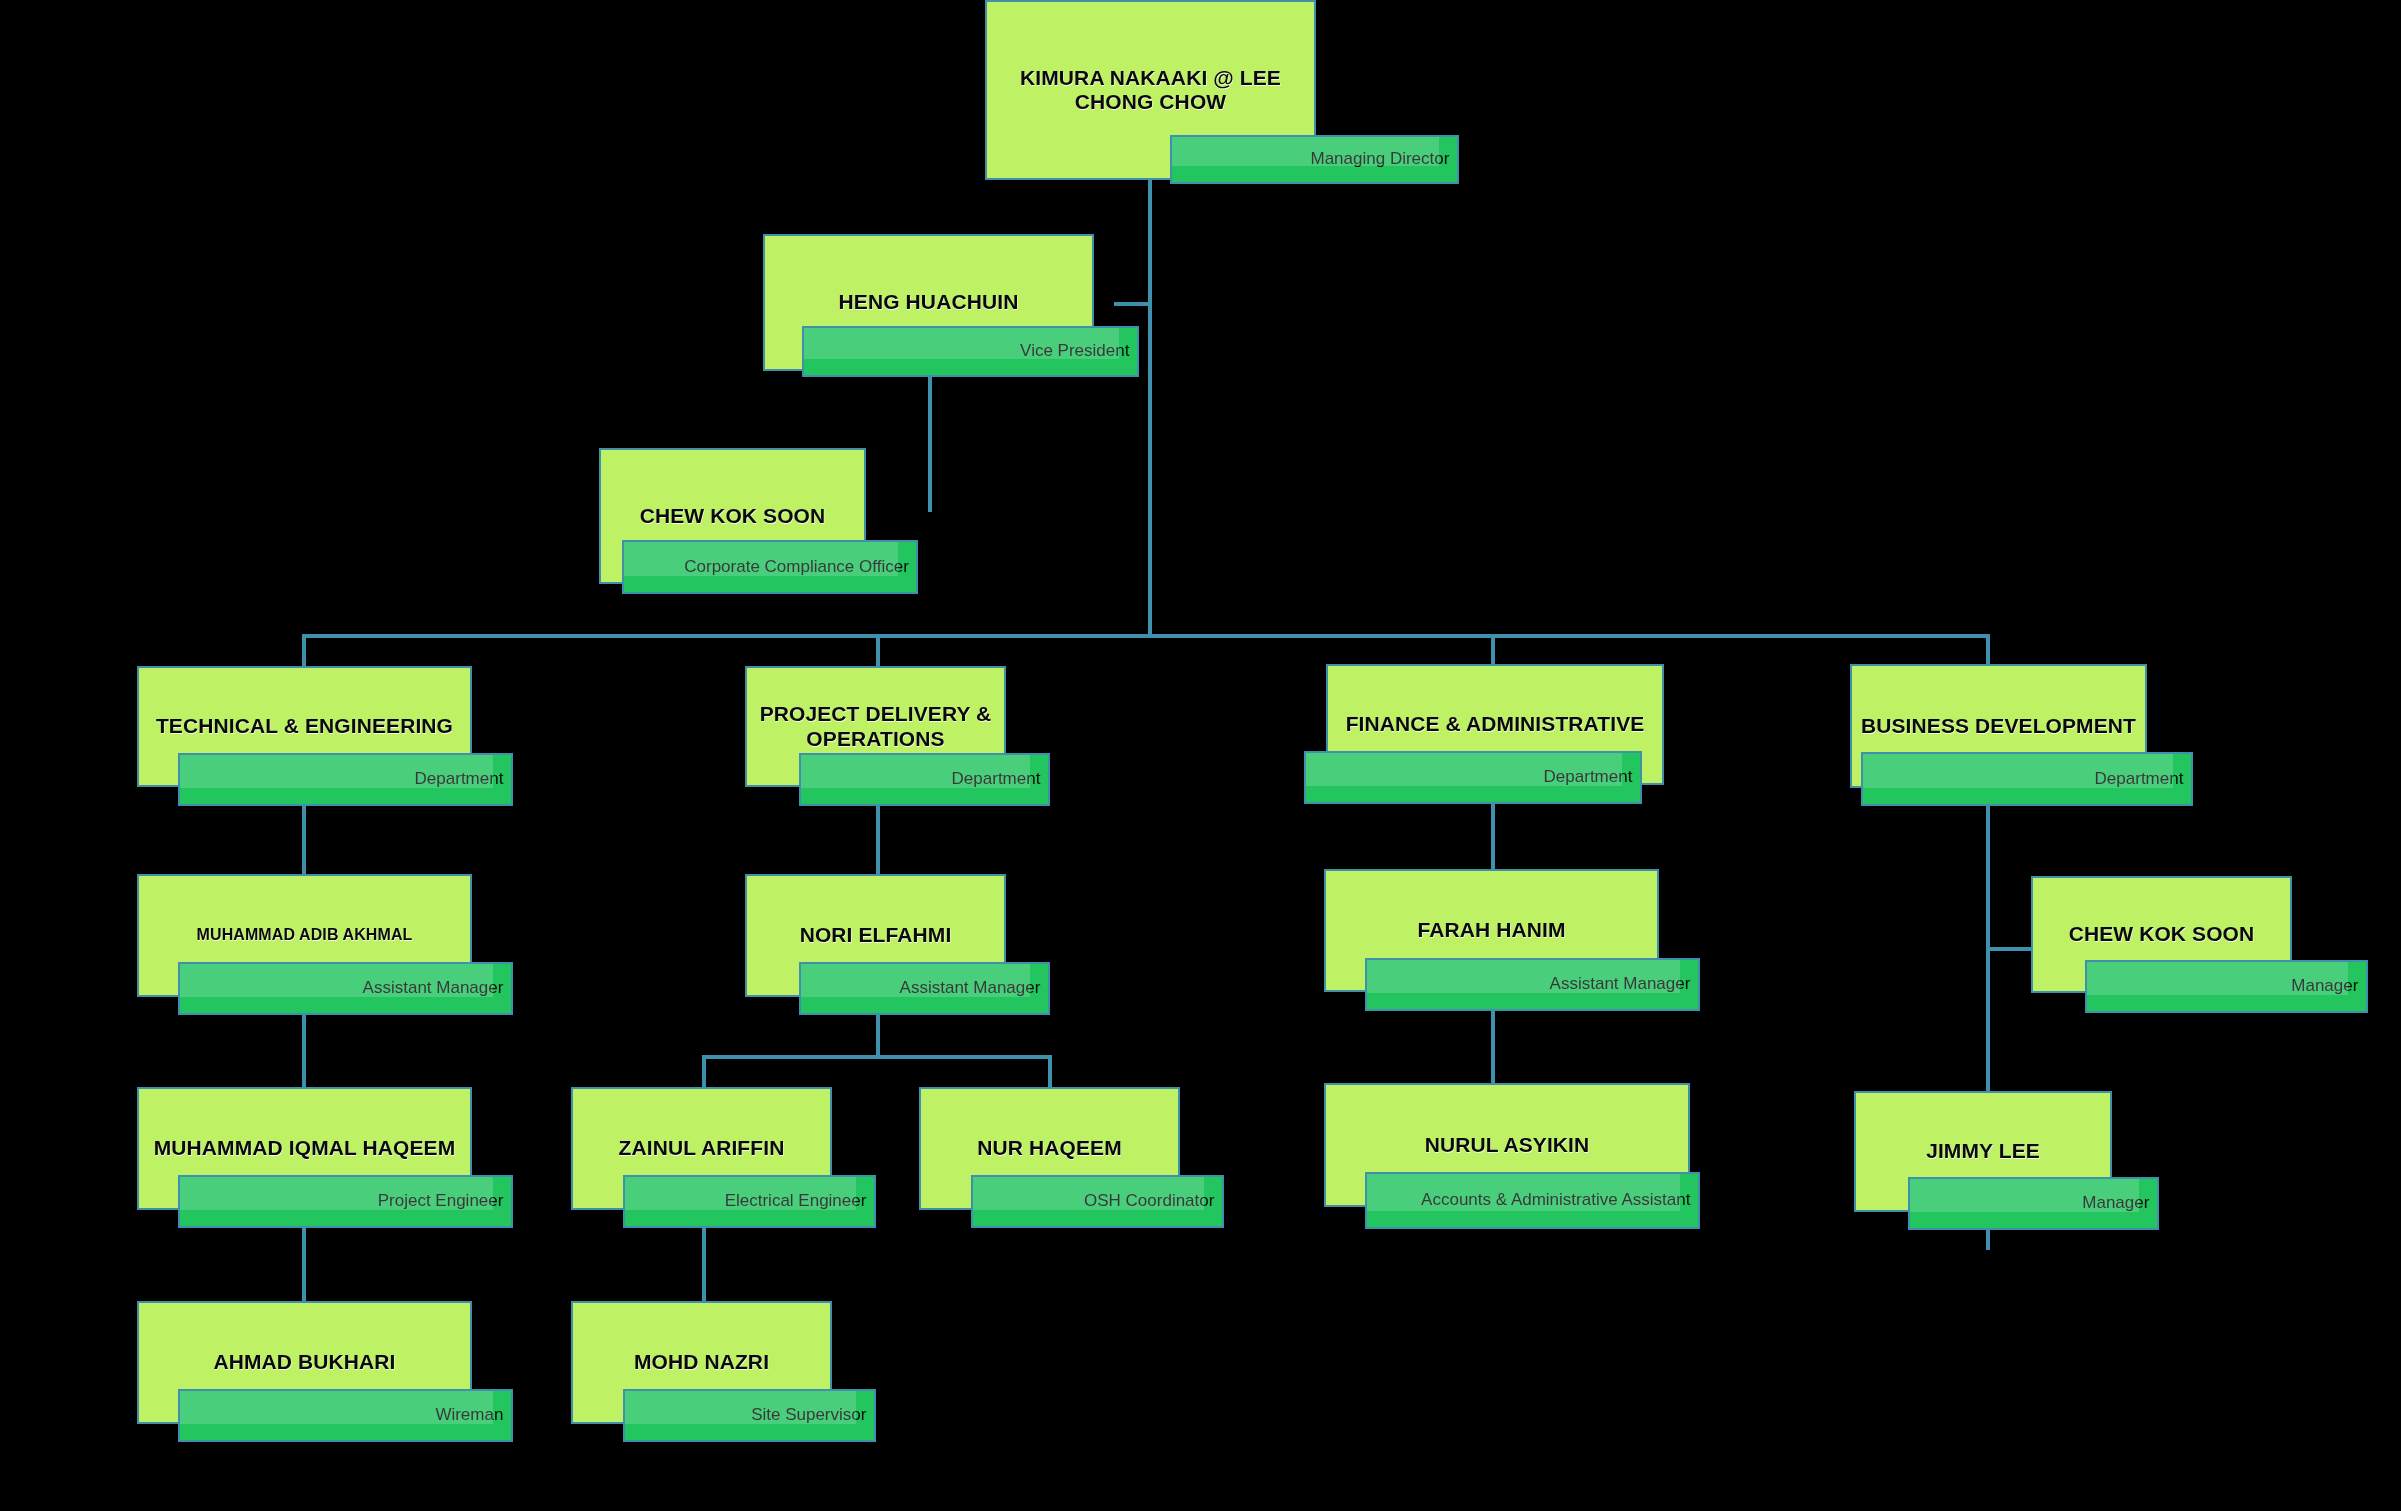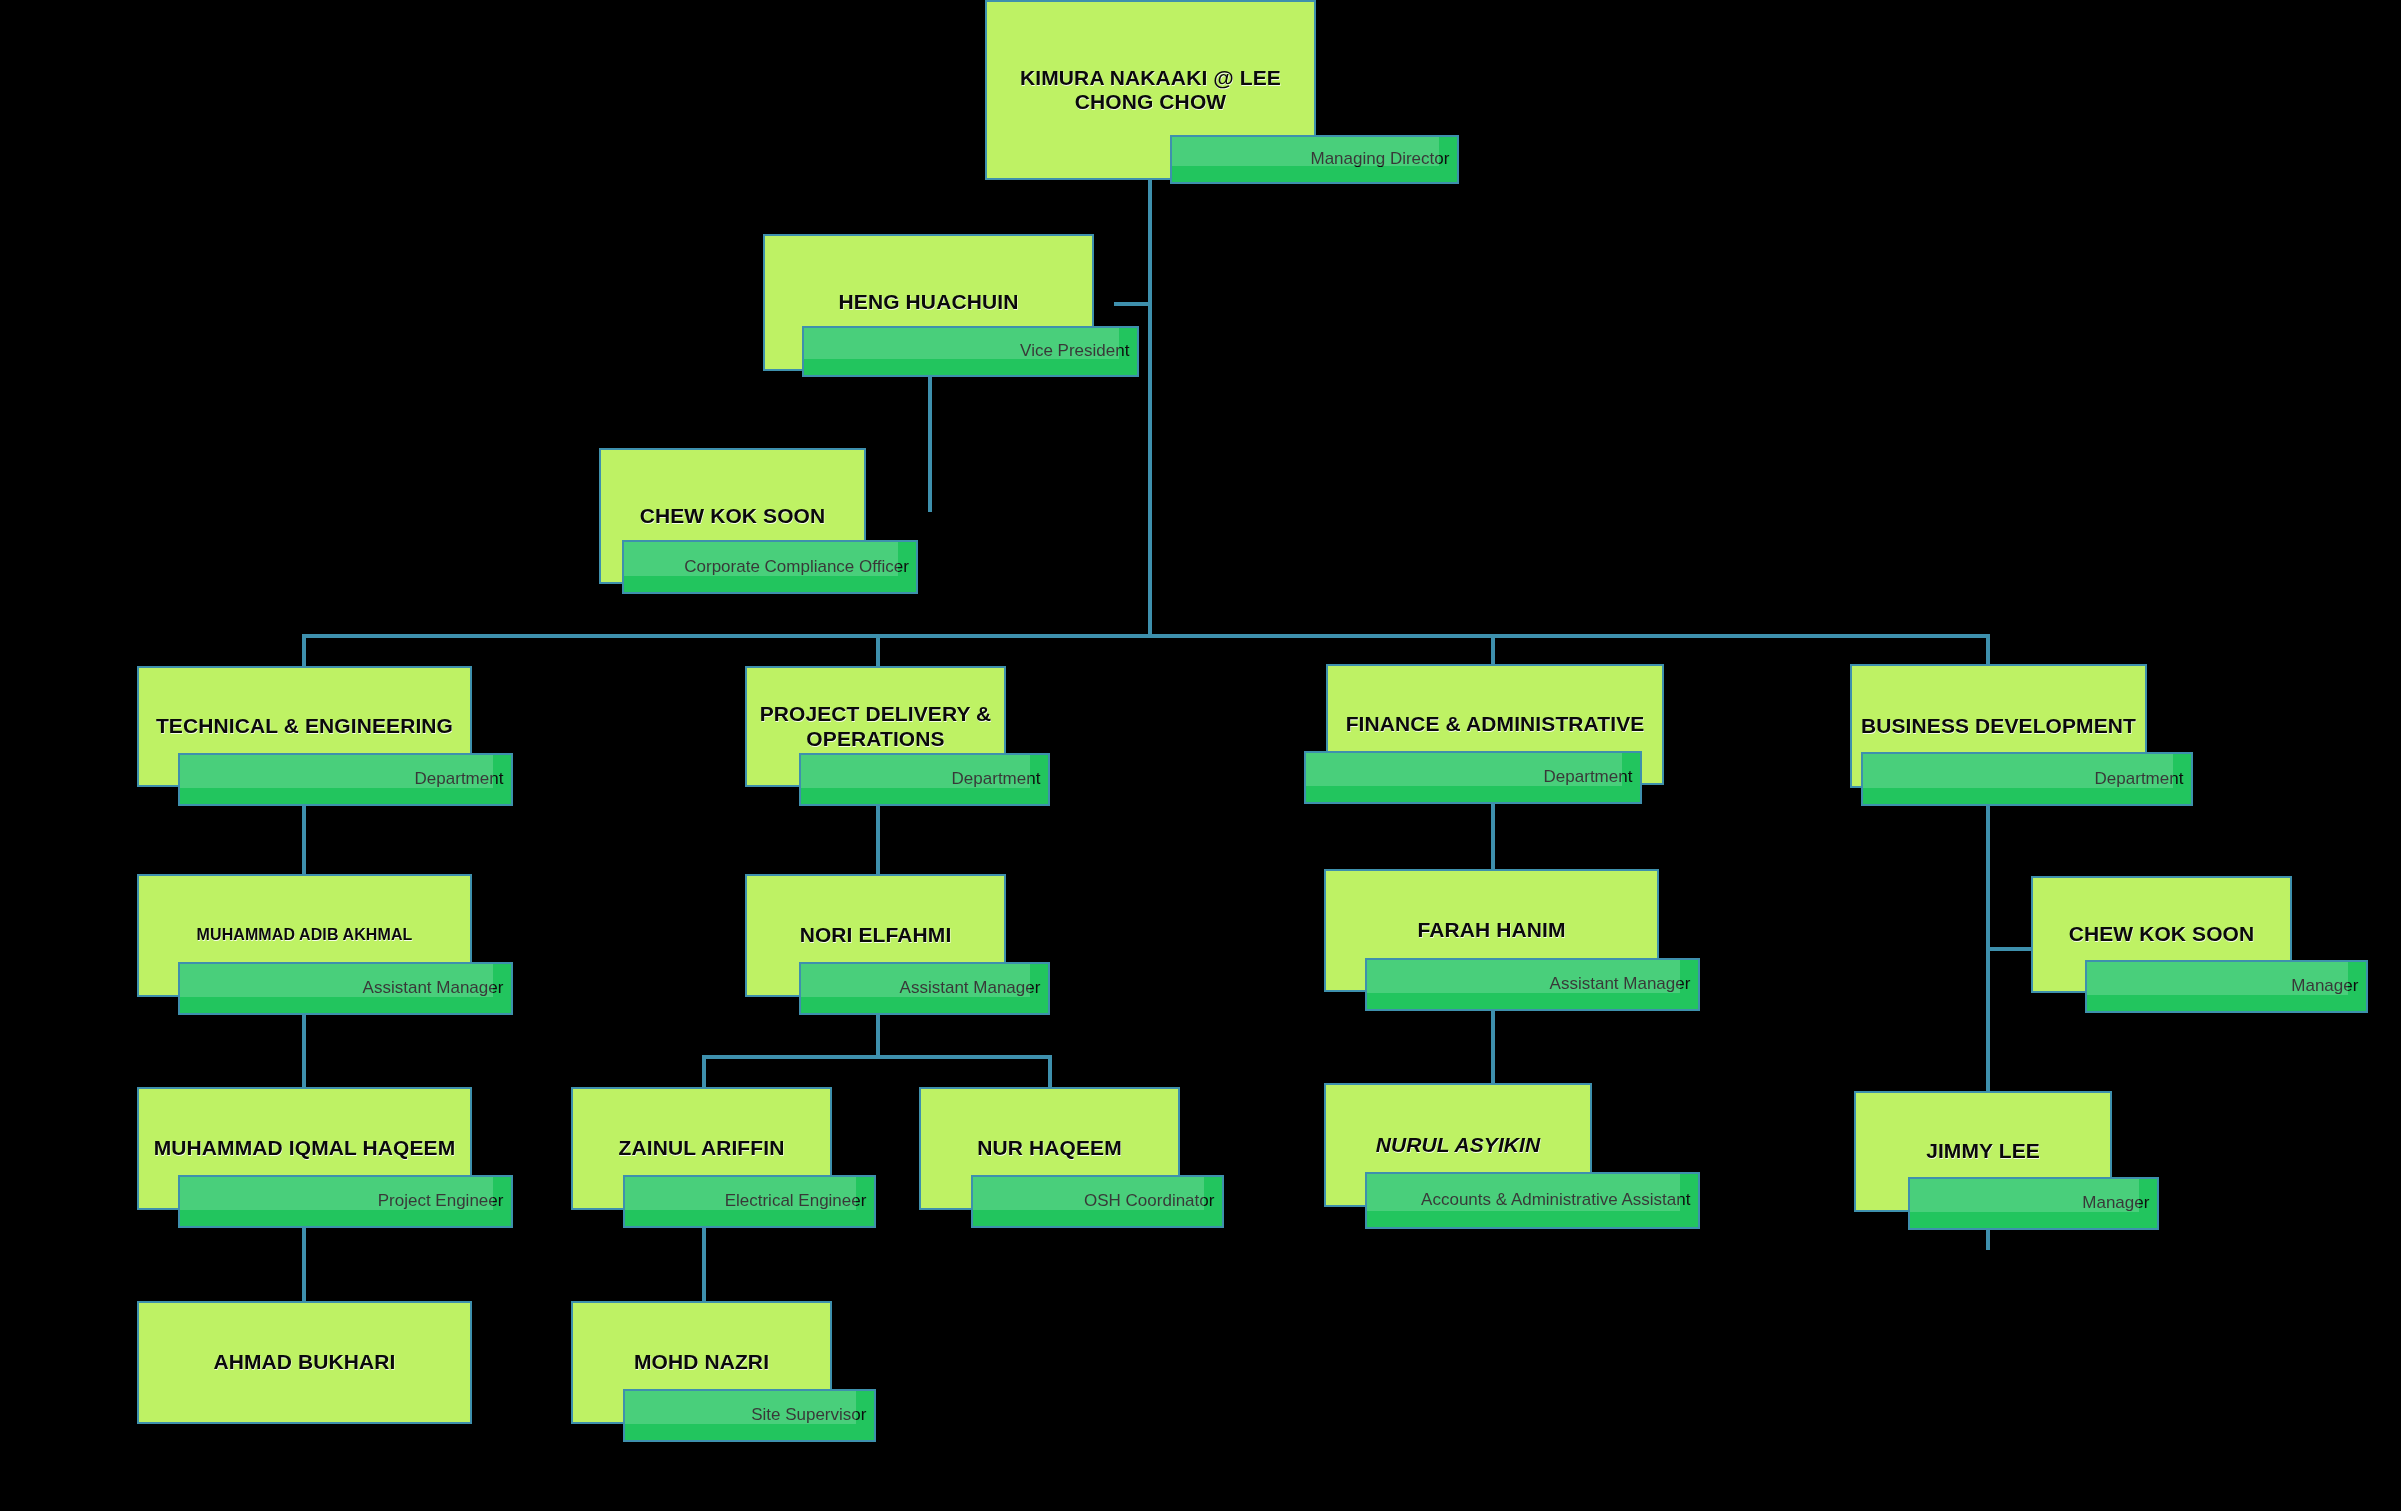--- a/index.html
+++ b/index.html
@@ -185,41 +185,44 @@
   <div class="node" style="left:919px;top:1087px;width:305px;height:142px;">
     <div class="nbox" style="width:261px;height:123px;">
       <span class="nname" style="font-size:21px;">NUR HAQEEM</span>
     </div>
     <div class="tbox" style="left:52px;top:88px;width:253px;height:53px;">
       <span class="ttl" style="font-size:17px;">OSH Coordinator</span>
     </div>
   </div>
 
   <div class="node" style="left:1324px;top:1083px;width:376px;height:146px;">
-    <div class="nbox" style="width:268px;height:124px;font-style:italic;">
+    <div class="nbox" style="width:366px;height:124px;">
       <span class="nname" style="font-size:21px;">NURUL ASYIKIN</span>
     </div>
     <div class="tbox" style="left:41px;top:89px;width:335px;height:57px;">
       <span class="ttl" style="font-size:17px;">Accounts &amp; Administrative Assistant</span>
     </div>
   </div>
 
   <div class="node" style="left:1854px;top:1091px;width:305px;height:139px;">
     <div class="nbox" style="width:258px;height:121px;">
       <span class="nname" style="font-size:21px;">JIMMY LEE</span>
     </div>
     <div class="tbox" style="left:54px;top:86px;width:251px;height:53px;">
       <span class="ttl" style="font-size:17px;">Manager</span>
     </div>
   </div>
 
   <div class="node" style="left:137px;top:1301px;width:376px;height:142px;">
     <div class="nbox" style="width:335px;height:123px;">
       <span class="nname" style="font-size:21px;">AHMAD BUKHARI</span>
     </div>
+    <div class="tbox" style="left:41px;top:88px;width:335px;height:53px;">
+      <span class="ttl" style="font-size:17px;">Wireman</span>
+    </div>
   </div>
 
   <div class="node" style="left:571px;top:1301px;width:305px;height:142px;">
     <div class="nbox" style="width:261px;height:123px;">
       <span class="nname" style="font-size:21px;">MOHD NAZRI</span>
     </div>
     <div class="tbox" style="left:52px;top:88px;width:253px;height:53px;">
       <span class="ttl" style="font-size:17px;">Site Supervisor</span>
     </div>
   </div>

